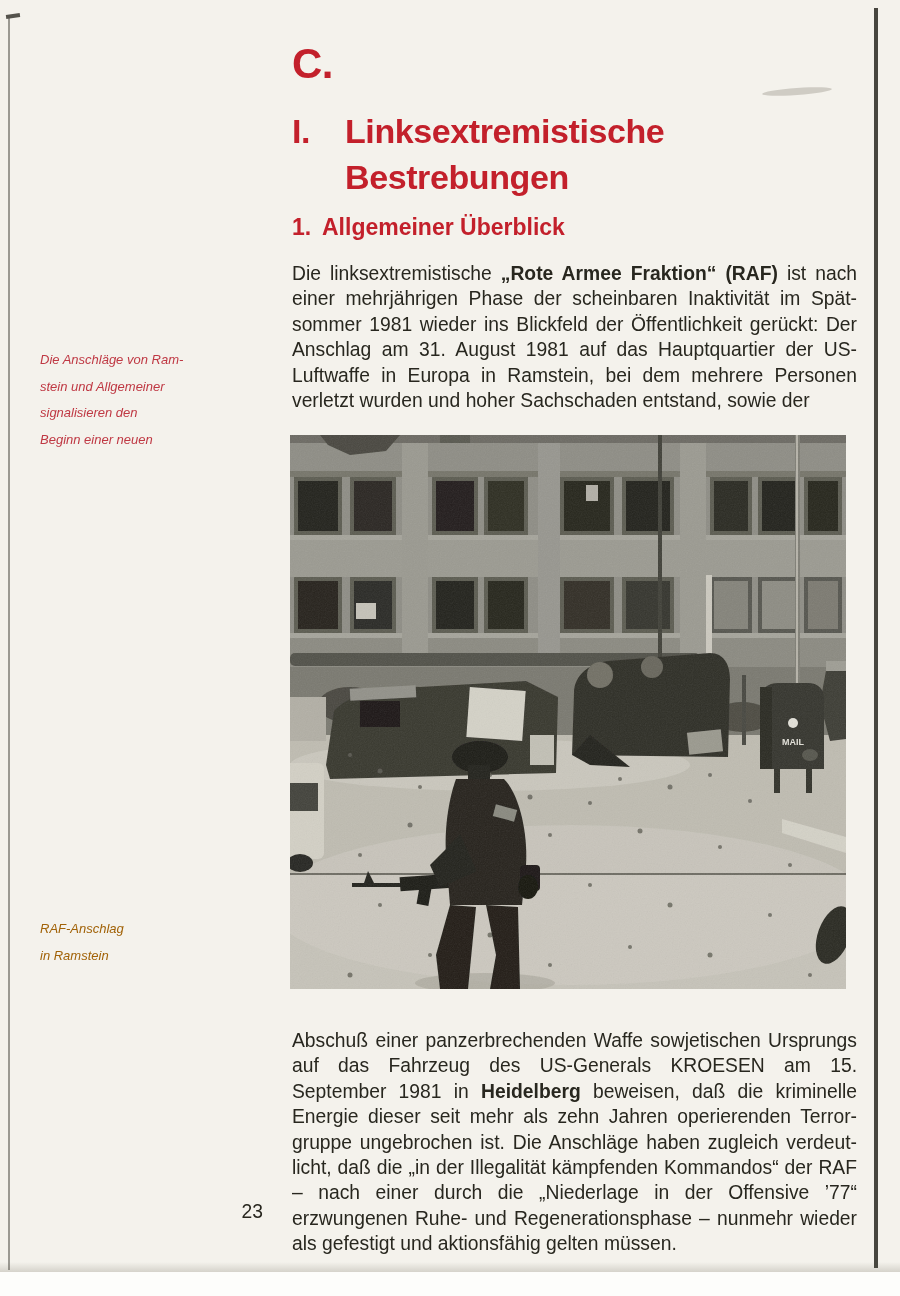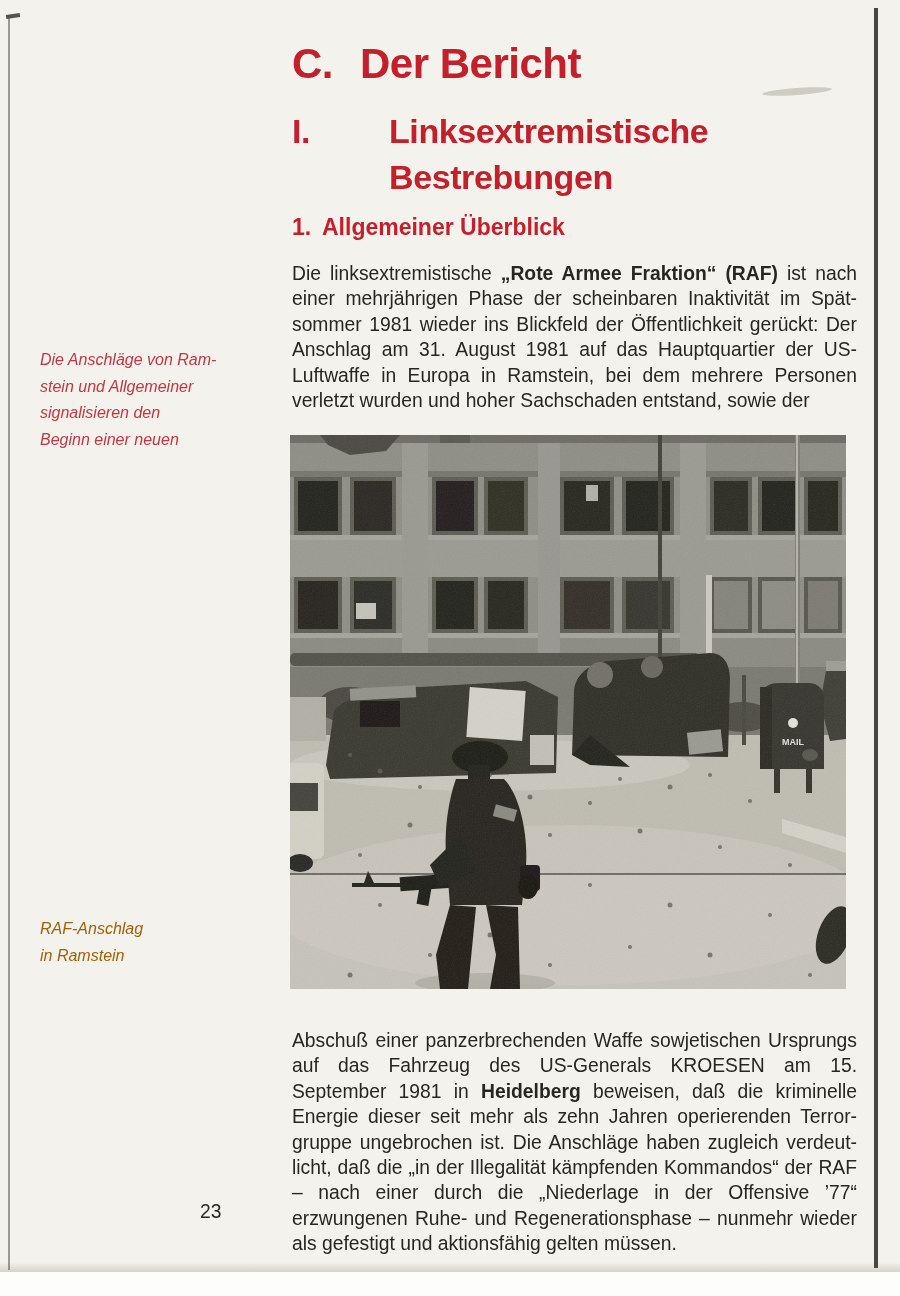--- a/index.html
+++ b/index.html
@@ -18,58 +18,57 @@
     background:linear-gradient(to bottom, rgba(0,0,0,0), rgba(90,85,70,0.20));}
   .bottom-strip{position:absolute;left:0;top:1272px;width:900px;height:24px;background:#fdfdfb;}
 
   
   .h1{position:absolute;left:292px;top:40px;display:flex;margin:0;
       font-size:42px;font-weight:bold;color:#c3202b;letter-spacing:-0.5px;}
   .h1 .lbl{width:68px;flex:0 0 68px;}
   .h2{position:absolute;left:292px;top:108px;display:flex;margin:0;
       font-size:34px;font-weight:bold;color:#c3202b;line-height:46px;letter-spacing:-0.4px;}
   .h2 .lbl{width:53px;flex:0 0 53px;}
-  .h2 .stack span{display:block;margin-left:44px;}
+  .h2 .stack span{display:block;}
   .h3{position:absolute;left:292px;top:214px;display:flex;margin:0;
       font-size:23px;font-weight:bold;color:#c3202b;}
   .h3 .lbl{width:30px;flex:0 0 30px;}
 
   
   .body{position:absolute;left:292px;width:565px;margin:0;
         font-size:19.3px;line-height:25.4px;text-align:justify;color:#28271f;}
   .para1{top:261px;}
   .para2{top:1028px;}
   .body b{font-weight:bold;margin-top:34px;}
 
   
-  .note{position:absolute;left:40px;width:232px;font-style:italic;font-size:16px;line-height:26.5px;}
+  .note{position:absolute;left:40px;width:232px;font-style:italic;font-size:13px;line-height:26.5px;}
   .note-red{top:347px;color:#bf3843;}
   .note-dark{top:916px;color:#a16207;}
   .note div{white-space:nowrap;}
 
-  .pagenum{position:absolute;left:200px;top:1201px;width:63px;text-align:left;
+  .pagenum{position:absolute;left:200px;top:1201px;width:63px;text-align:right;
            font-size:19.3px;color:#28271f;}
 
   
   .photo{position:absolute;left:290px;top:435px;width:556px;height:554px;}
   .photo svg{display:block;}
 </style>
 </head>
 <body>
 
 <div class="page">
 
   <div class="edge-left"></div>
   <div class="edge-left-tick"></div>
   <div class="edge-right"></div>
   <div class="smudge"></div>
 
   <h1 class="h1">
     <span class="lbl">C.</span>
-    <span>Der Bericht</span>
   </h1>
 
   <h2 class="h2">
     <span class="lbl">I.</span>
     <span class="stack">
       <span>Linksextremistische</span>
       <span>Bestrebungen</span>
     </span>
   </h2>
 

